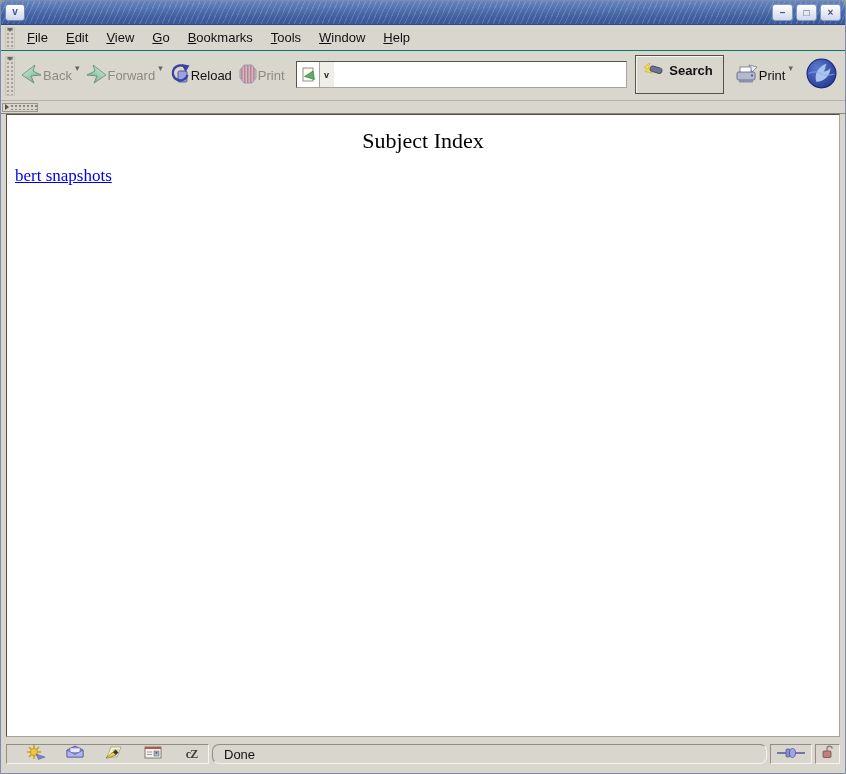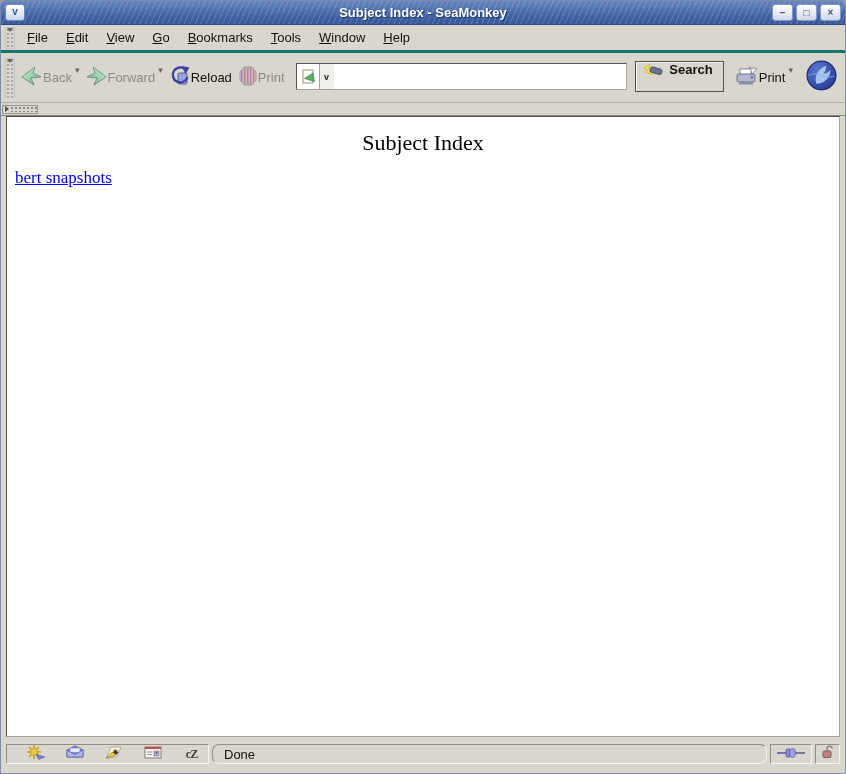--- a/index.html
+++ b/index.html
@@ -46,21 +46,21 @@
     border:1px solid #c7c3bb;border-radius:1px;
   }
   .grippy-v::before{
     content:"";position:absolute;top:0;left:1px;
     border-left:3px solid transparent;border-right:3px solid transparent;
     border-top:4px solid #6a665e;
   }
   
   .menubar{
     flex:0 0 25px;display:flex;align-items:center;
-    background:#d9d6ce;border-bottom:3px solid #0f766e;padding-left:2px;
+    background:#d9d6ce;border-bottom:1px solid #0f766e;padding-left:2px;
   }
   .menu-item{padding:3px 9px;font-size:13px;color:#111;cursor:default;}
   .menu-item u{text-decoration:underline;}
   
   .toolbar{
     flex:0 0 47px;display:flex;align-items:center;
     background:#d9d6ce;border-bottom:1px solid #b5b1a9;
     padding:1px 8px 1px 2px;
   }
   .tbtn{
@@ -79,21 +79,21 @@
   .url-input{
     flex:1;min-width:0;border:none;outline:none;background:transparent;
     font-family:"Liberation Sans",sans-serif;font-size:13px;color:#000;padding:0 2px;
   }
   .url-dd{
     flex:0 0 15px;height:100%;box-sizing:border-box;border-left:1px solid #a8a49c;
     background:#f0eee9;display:flex;align-items:center;justify-content:center;
     font-size:9px;font-weight:bold;color:#222;
   }
   .search-btn{
-    display:flex;gap:5px;height:29px;padding:0 10px 0 7px;
+    display:flex;align-items:center;gap:5px;height:29px;padding:0 10px 8px 7px;
     margin-bottom:2px;background:#d9d6ce;border:1px solid #55514a;
     box-shadow:inset 1px 1px 0 #f7f5f1;font-size:13px;font-weight:bold;color:#111;cursor:default;
   }
   .logo-btn{margin-left:10px;display:flex;align-items:center;}
   
   .side-strip{
     flex:0 0 12px;display:flex;align-items:center;
     background:#d9d6ce;border-bottom:1px solid #8a867e;
   }
   .grippy-h{
@@ -131,21 +131,20 @@
   .sb-plug{width:42px;justify-content:center;margin-left:3px;}
   .sb-lock{width:25px;justify-content:center;margin-left:3px;}
 </style>
 </head>
 <body>
 
 <div class="window">
 
   <div class="titlebar">
     <div class="win-menu-btn">v</div>
-    <div class="title-text">Subject Index - SeaMonkey</div>
     <div class="win-controls">
       <div class="win-ctrl">–</div>
       <div class="win-ctrl">□</div>
       <div class="win-ctrl">×</div>
     </div>
   </div>
 
   <div class="menubar">
     <div class="grippy-v"></div>
     <span class="menu-item"><u>F</u>ile</span>

